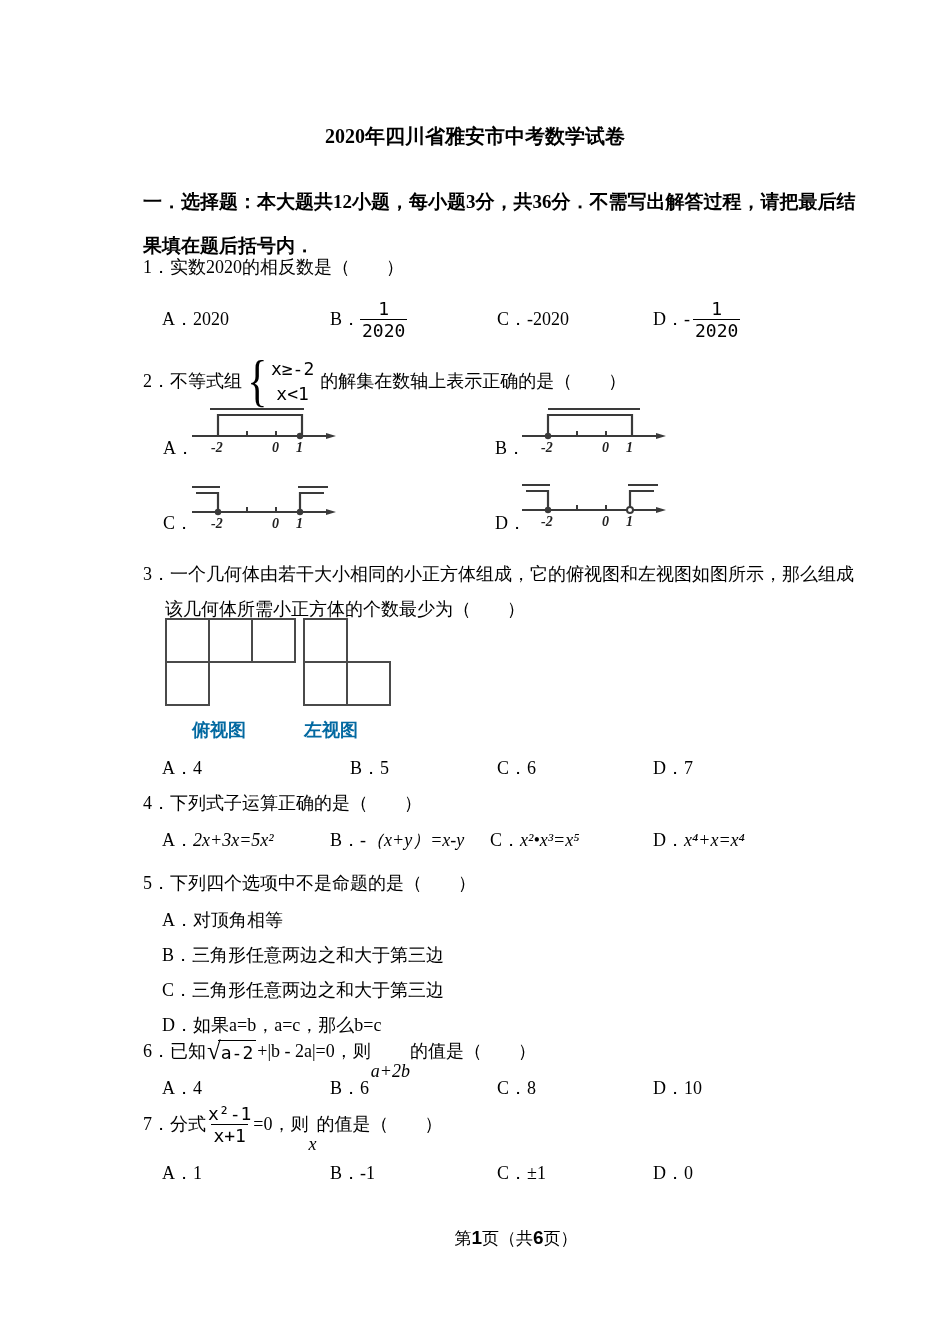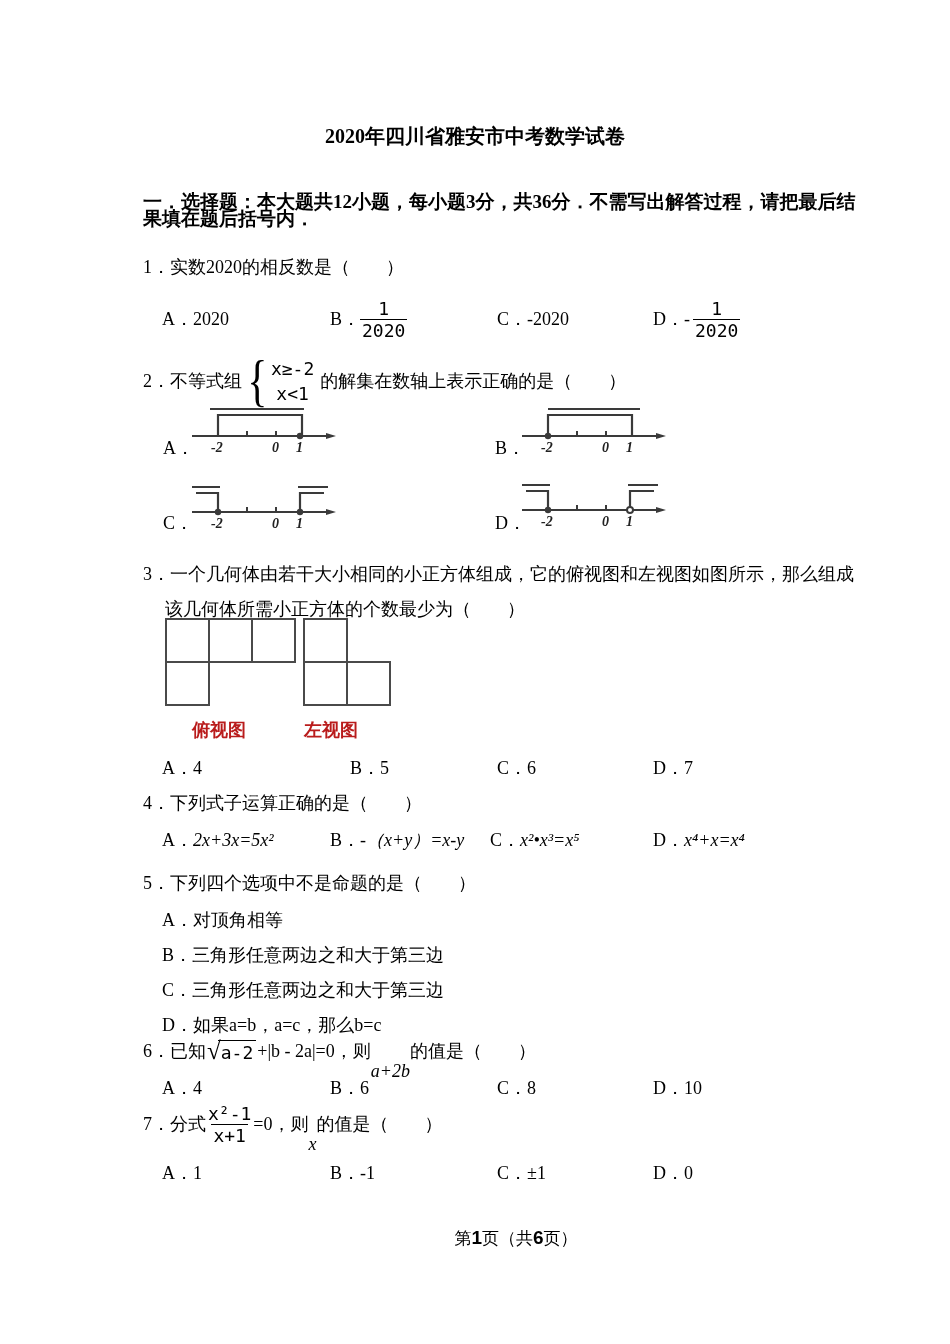--- a/index.html
+++ b/index.html
@@ -16,35 +16,35 @@
         font-family:"DejaVu Sans Mono",monospace;font-size:18px;line-height:21px;text-align:center;}
   .frac .den{border-top:1.6px solid #000;padding:0 2px;}
   .frac .num{padding:0 2px;}
   .brace{font-size:56px;font-weight:400;line-height:1;transform:scaleX(.75);margin:0 0 0 2px;}
   .sys{display:inline-flex;flex-direction:column;margin-right:6px;}
   .sys-line{font-size:18px;line-height:25px;}
   .sqrt{display:inline-flex;align-items:flex-start;margin:0 1px;}
   .sqrt-sign{font-size:25px;line-height:22px;margin-right:-3px;}
   .radicand{border-top:1.7px solid #000;font-size:18px;line-height:21px;padding:1px 3px 0 3px;}
   .viewlabel{font-family:"Liberation Sans","DejaVu Sans",sans-serif;font-weight:bold;
-             font-size:18px;color:#b91c1c;white-space:nowrap;}
+             font-size:18px;color:#0369a1;white-space:nowrap;}
   .footer{left:0;top:1227px;width:100%;text-align:center;font-size:17px;padding-left:41px;}
   .pagenum{font-family:"Liberation Sans","DejaVu Sans",sans-serif;font-weight:bold;font-size:19px;}
   svg text{font-family:"Liberation Serif","DejaVu Serif",serif;}
   .nl-lab{font-size:14px;font-style:italic;font-weight:bold;fill:#222;}
 </style>
 </head>
 <body>
 
 <div class="page">
 
   <div class="abs title">2020年四川省雅安市中考数学试卷</div>
 
   <div class="abs t bold" style="left:143px;top:191px;font-size:19px">一．选择题：本大题共12小题，每小题3分，共36分．不需写出解答过程，请把最后结</div>
-  <div class="abs t bold" style="left:143px;top:208px;font-size:19px">果填在题后括号内．</div>
+  <div class="abs t bold" style="left:143px;top:235px;font-size:19px">果填在题后括号内．</div>
 
   <div class="abs t" style="left:143px;top:256px">1．实数2020的相反数是（　　）</div>
   <span class="abs t" style="left:162px;top:308px"><span>A．</span><span>2020</span></span>
   <span class="abs t row" style="left:330px;top:293px;height:52px">
     <span>B．</span>
     <span class="frac">
       <span class="num">1</span>
       <span class="den">2020</span>
     </span>
   </span>

